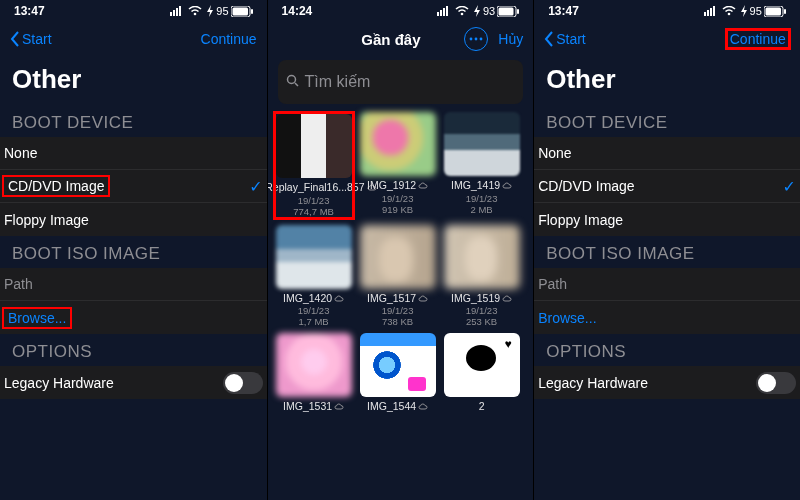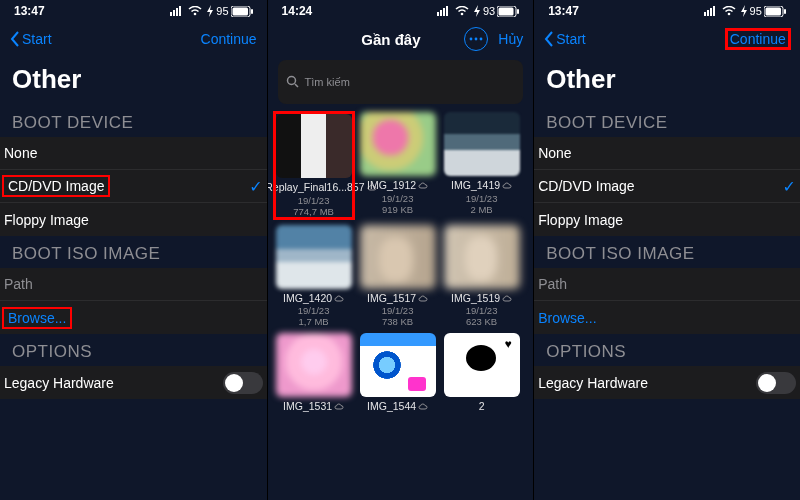--- a/index.html
+++ b/index.html
@@ -33,21 +33,21 @@
   .list { background:#1c1c1e; }
   .row { display:flex; align-items:center; justify-content:space-between; min-height:33px; padding:0 4px; font-size:14px; border-bottom:1px solid #2c2c2e; }
   .row:last-child { border-bottom:none; }
   .row.muted { color:#8e8e93; }
   .row.link { color:#0a84ff; }
   .check { color:#0a84ff; font-size:16px; }
   .toggle { width:40px; height:22px; background:#39393d; border-radius:11px; position:relative; }
   .toggle::after { content:""; position:absolute; top:2px; left:2px; width:18px; height:18px; border-radius:50%; background:#fff; }
 
   
-  .searchbar { margin:4px 10px 8px; background:#1c1c1e; border-radius:8px; height:44px; display:flex; align-items:center; padding:0 8px; gap:6px; color:#8e8e93; font-size:11px; }
+  .searchbar { margin:4px 10px 8px; background:#1c1c1e; border-radius:8px; height:44px; display:flex; align-items:center; padding:0 8px; gap:6px; color:#8e8e93; font-size:16px; }
   .grid { display:flex; flex-wrap:wrap; padding:0 6px; gap:6px 4px; }
   .tile { width:80px; display:flex; flex-direction:column; align-items:center; }
   .thumb { width:76px; height:64px; border-radius:6px; background:#2c2c2e; overflow:hidden; position:relative; }
   .tile-name { font-size:10.5px; color:#e5e5e7; margin-top:4px; text-align:center; line-height:1.1; max-width:78px; display:flex; align-items:center; justify-content:center; gap:2px; }
   .tile-date { font-size:9.5px; color:#8e8e93; margin-top:1px; }
   .tile-size { font-size:9.5px; color:#8e8e93; }
   .cloud { display:inline-block; }
   .cloud svg{ vertical-align:middle; }
 
   
@@ -245,21 +245,21 @@
               </svg></span></div>
           <div class="tile-date">19/1/23</div>
           <div class="tile-size">738 KB</div>
         </div>
         <div class="tile">
           <div class="thumb th-f"></div>
           <div class="tile-name">IMG_1519 <span class="cloud"><svg width="10" height="8">
                 <path d="M3 6 Q1 6 1 4.2 Q1 2.8 2.6 2.8 Q2.9 1 4.8 1 Q6.6 1 7 2.6 Q9 2.6 9 4.3 Q9 6 7 6 Z" fill="none" stroke="#8e8e93" stroke-width="1"></path>
               </svg></span></div>
           <div class="tile-date">19/1/23</div>
-          <div class="tile-size">623 KB</div>
+          <div class="tile-size">253 KB</div>
         </div>
         <div class="tile">
           <div class="thumb th-g"></div>
           <div class="tile-name">IMG_1531 <span class="cloud"><svg width="10" height="8">
                 <path d="M3 6 Q1 6 1 4.2 Q1 2.8 2.6 2.8 Q2.9 1 4.8 1 Q6.6 1 7 2.6 Q9 2.6 9 4.3 Q9 6 7 6 Z" fill="none" stroke="#8e8e93" stroke-width="1"></path>
               </svg></span></div>
         </div>
         <div class="tile">
           <div class="thumb th-h"></div>
           <div class="tile-name">IMG_1544 <span class="cloud"><svg width="10" height="8">

